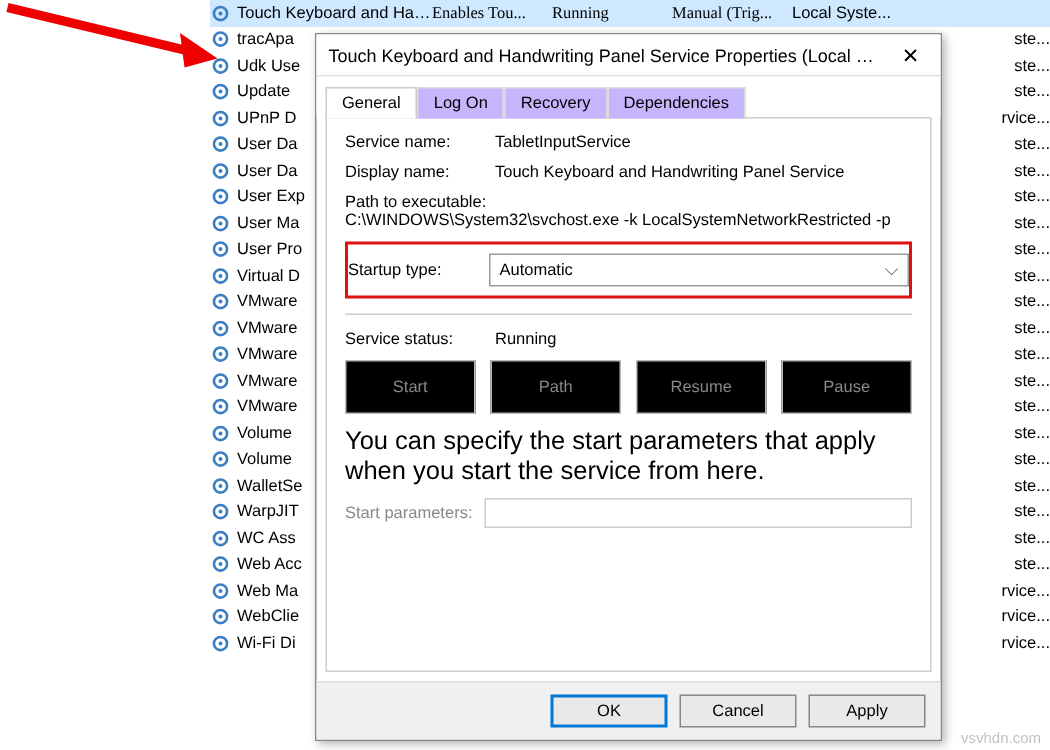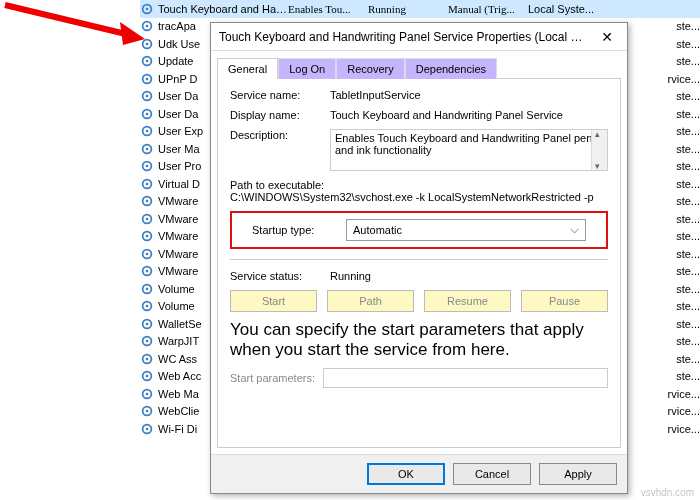--- a/index.html
+++ b/index.html
@@ -32,29 +32,29 @@
   .field-label { width: 100px; flex-shrink: 0; }
   .field-value { flex: 1; }
   .desc-box { flex: 1; border: 1px solid #ccc; height: 42px; padding: 2px 4px; position: relative; }
   .desc-scroll { position:absolute; right:0; top:0; width:16px; height:100%; background:#f0f0f0; border-left:1px solid #ddd;}
   .desc-scroll::before{content:"▴"; position:absolute; top:-1px; left:3px; font-size:9px; color:#666;}
   .desc-scroll::after{content:"▾"; position:absolute; bottom:-1px; left:3px; font-size:9px; color:#666;}
 
   .path-block { font-size: 11px; }
   .path-value { white-space: nowrap; overflow: hidden; text-overflow: ellipsis; }
 
-  .highlight-row { border: 2px solid #d11; padding: 6px 20px; display: flex; align-items: center; }
+  .highlight-row { border: 2px solid #d11; padding: 6px 0; display: flex; align-items: center; }
   .highlight-row .field-label { width: 94px; }
   .combo { flex: 1; border: 1px solid #999; height: 22px; display: flex; align-items: center; padding-left: 6px; position: relative; background: #fff; }
   .combo::after { content: "⌵"; position: absolute; right: 6px; top: 2px; color: #555; font-size: 12px;}
 
   .divider { border-top: 1px solid #ccc; margin: 2px 0; }
 
   .btn-row { display: flex; gap: 10px; }
-  .btn { flex: 1; height: 22px; border: 1px solid #bbb; background: #fef9c3; color: #888; display: flex; align-items: center; justify-content: center; }
+  .btn { flex: 1; height: 36px; border: 1px solid #bbb; background: #000000; color: #888; display: flex; align-items: center; justify-content: center; }
 
   .hint { font-size: 17px; }
 
   .param-row { display: flex; align-items: center; gap: 8px; color: #888; }
   .param-input { flex: 1; border: 1px solid #ccc; height: 20px; background: #fff; }
 
   .footer { display: flex; justify-content: flex-end; gap: 8px; padding: 8px 10px; background: #f0f0f0; border-top: 1px solid #ddd; align-items: flex-end; }
   .footer .fbtn { width: 78px; height: 22px; border: 1px solid #888; background: #e9e9e9; display: flex; align-items: center; justify-content: center; }
   .footer .fbtn.primary { border: 1px solid #0078d7; box-shadow: inset 0 0 0 1px #0078d7; }
 
@@ -315,27 +315,20 @@
   </div>
   <div class="tab-body">
     <div class="field-row">
       <span class="field-label">Service name:</span>
       <span class="field-value">TabletInputService</span>
     </div>
     <div class="field-row">
       <span class="field-label">Display name:</span>
       <span class="field-value">Touch Keyboard and Handwriting Panel Service</span>
     </div>
-    <div class="field-row">
-      <span class="field-label">Description:</span>
-      <div class="desc-box">
-        <span>Enables Touch Keyboard and Handwriting Panel pen and ink functionality</span>
-        <div class="desc-scroll"></div>
-      </div>
-    </div>
     <div class="path-block">
       <div>Path to executable:</div>
       <div class="path-value">C:\WINDOWS\System32\svchost.exe -k LocalSystemNetworkRestricted -p</div>
     </div>
     <div class="highlight-row">
       <span class="field-label">Startup type:</span>
       <div class="combo">
         <span>Automatic</span>
       </div>
     </div>

